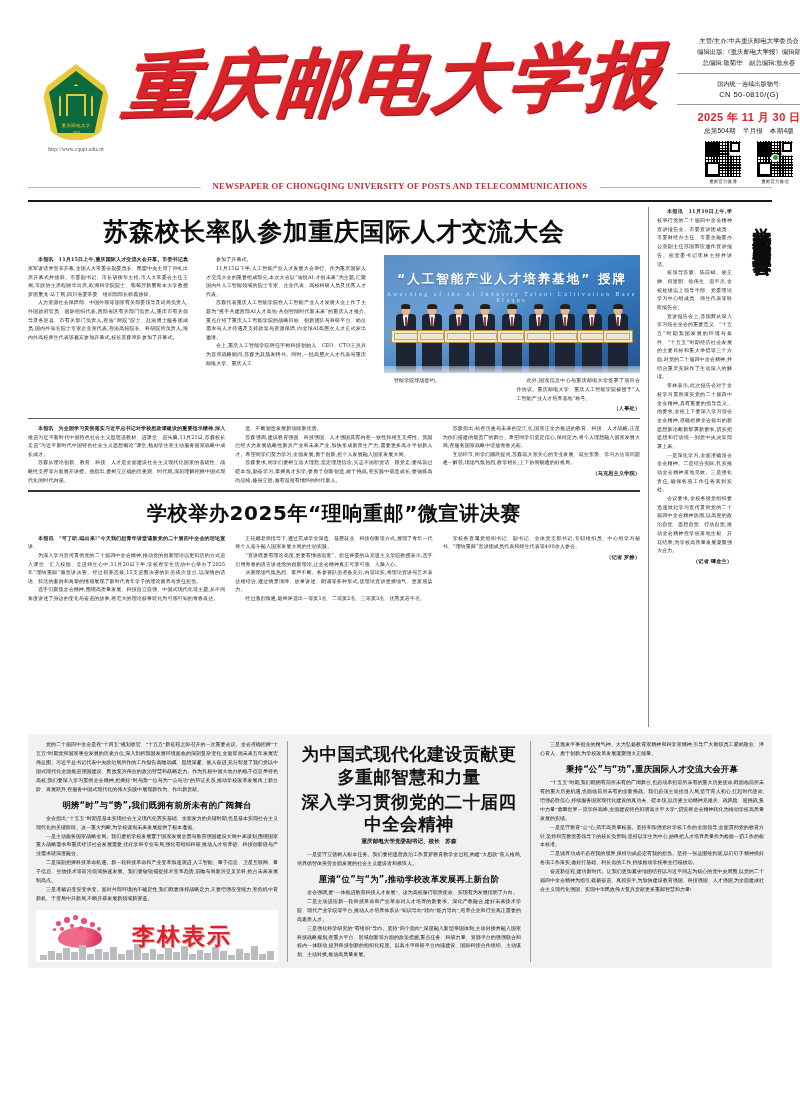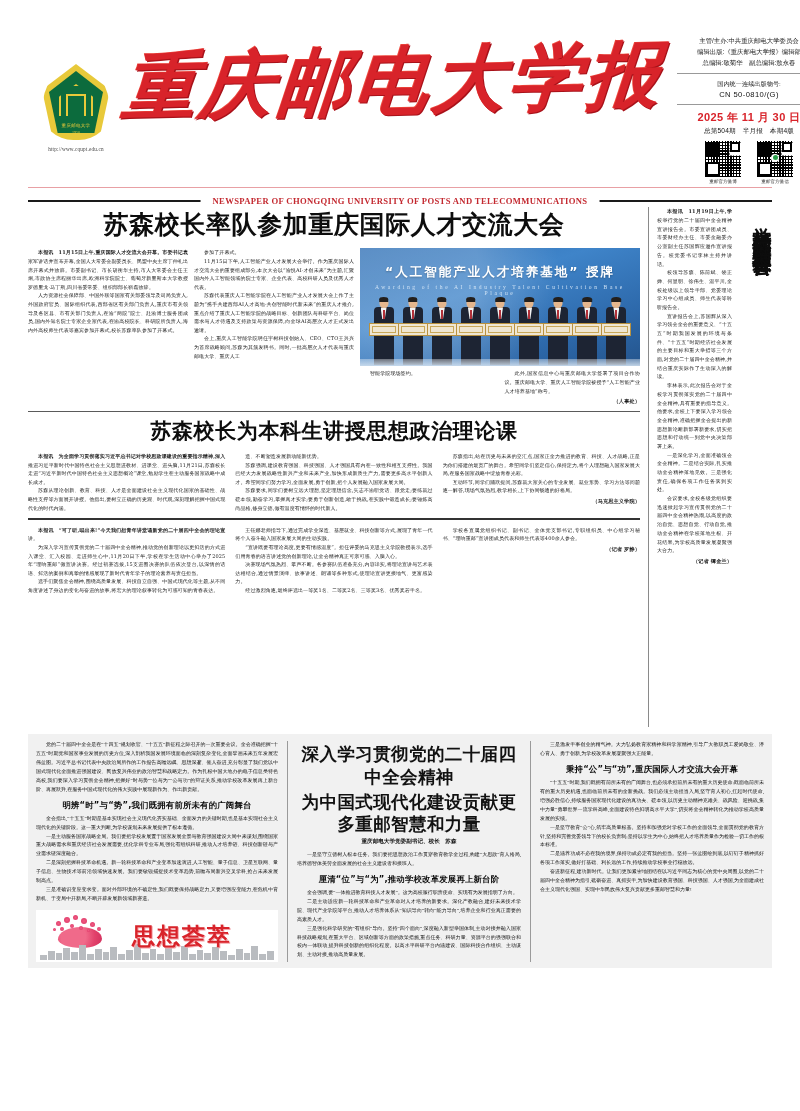--- a/index.html
+++ b/index.html
@@ -102,21 +102,21 @@
   .qr-tr { position: absolute; right: 1px; top: 1px; width: 10px; height: 10px; border: 2.2px solid #000; background: #fff; }
   .qr-center-dot { position: absolute; left: 50%; top: 46%; transform: translate(-50%,-50%); width: 8px; height: 8px; border-radius: 50%; background: #fff; }
   .qr-center-dot i { position: absolute; left: 1.6px; top: 1.4px; width: 5px; height: 5px; border-radius: 50%; background: #2a9d4a; display: block; }
   .qr-cap { font-size: 4.6px; color: #333; margin-top: 2px; }
 
   .eng-rule-wrap { position: relative; height: 20px; margin-top: 2px; }
   .eng-rule {
     position: absolute; top: 10px; left: 0; right: 0; height: 1px; background: #e8a0a4;
   }
   .eng-title {
-    position: absolute; left: 50%; top: 19px; transform: translateX(-50%);
+    position: absolute; left: 50%; top: 4px; transform: translateX(-50%);
     background: #fff; padding: 0 12px;
     color: #c3282f; font-size: 8.6px; letter-spacing: .35px;
     font-family: "Liberation Serif", serif; font-weight: bold;
     white-space: nowrap;
   }
 
   
   .hr-thick { height: 2.4px; background: #1a1a1a; margin: 3px 0 0 0; }
   .hr-thin { height: 1px; background: #5a5a5a; margin: 5px 0; }
   .hr-med { height: 1.6px; background: #333; margin: 6px 0; }
@@ -124,40 +124,40 @@
   
   .main-area { display: flex; gap: 0; margin-top: 5px; }
   .col-news { width: 620px; flex: 0 0 620px; padding-right: 8px; }
   .col-vert { flex: 1; border-left: 1px solid #8a8a8a; padding-left: 8px; position: relative; }
 
   h1.hl {
     font-family: "DejaVu Sans", "Liberation Sans", sans-serif;
     font-weight: bold;
     text-align: center;
     color: #0d0d0d;
-    margin: 1px 0 7px 0;
+    margin: 8px 0 7px 0;
     letter-spacing: .6px;
   }
   .hl-1 { font-size: 25px; }
   .hl-2 { font-size: 21px; }
   .hl-3 { font-size: 20px; }
   .body-txt {
     font-size: 5.0px;
     line-height: 1.72;
     text-align: justify;
     color: #1c1c1c;
     font-family: "DejaVu Serif", "Liberation Serif", serif;
     letter-spacing: .1px;
   }
   .body-txt p { margin: 0 0 0 0; text-indent: 2em; }
   .lead::first-line { font-weight: bold; }
   .byline { text-align: right; font-size: 5.2px; font-weight: bold; font-family: "DejaVu Sans", sans-serif; margin-top: 2px; }
 
   
-  .art1-wrap { display: flex; gap: 6px; }
+  .art1-wrap { display: flex; gap: 18px; }
   .art1-textcol { width: 160px; flex: 0 0 160px; }
   .art1-mid { width: 160px; flex: 0 0 160px; }
   .art1-photocol { flex: 1; }
   .photo {
     width: 100%; height: 118px;
     background:
       radial-gradient(circle at 18% 22%, rgba(255,255,255,.22) 0 28%, transparent 60%),
       linear-gradient(160deg, #2e6fb5 0%, #3f84c9 38%, #2d69ab 74%, #24548c 100%);
     position: relative; overflow: hidden;
   }
@@ -417,21 +417,20 @@
                 <div class="byline">（人事处）</div>
               </div>
             </div>
           </div>
         </div>
       </div>
 
       <div class="hr-thin"></div>
 
       <div>
-        <h1 class="hl hl-2">苏森校长为本科生讲授思想政治理论课</h1>
         <div style="display:flex; gap:10px;">
           <div style="flex:1" class="body-txt">
             <p class="lead">本报讯　为全面学习贯彻落实习近平总书记对学校思政课建设的重要指示精神,深入推进习近平新时代中国特色社会主义思想进教材、进课堂、进头脑,11月21日,苏森校长走进“习近平新时代中国特色社会主义思想概论”课堂,勉励学生在主动服务国家战略中成长成才。</p>
             <p>苏森从理论创新、教育、科技、人才是全面建设社会主义现代化国家的基础性、战略性支撑等方面展开讲授。他指出,要树立正确的历史观、时代观,深刻理解把握中国式现代化的时代内涵。</p>
           </div>
           <div style="flex:1" class="body-txt">
             <p>造、不断塑造发展新动能新优势。</p>
             <p>苏森强调,建设教育强国、科技强国、人才强国具有内在一致性和相互支撑性。我国已经大力发展战略性新兴产业和未来产业,加快形成新质生产力,需要更多高水平创新人才。希望同学们努力学习,全面发展,勇于创新,把个人发展融入国家发展大局。</p>
             <p>苏森要求,同学们要树立远大理想,坚定理想信念,矢志不渝听党话、跟党走;要练就过硬本领,勤奋学习,掌握真才实学;要勇于创新创造,敢于挑战,在实践中锻造成长;要锤炼高尚品格,修身立德,做有温度有情怀的时代新人。</p>
           </div>
@@ -439,20 +438,21 @@
             <p>苏森指出,站在历史与未来的交汇点,国家正全力推进的教育、科技、人才战略,正是为你们搭建的最宽广的舞台。希望同学们坚定信心,保持定力,将个人理想融入国家发展大局,在服务国家战略中绽放青春光彩。</p>
             <p>互动环节,同学们踊跃提问,苏森就大家关心的专业发展、就业形势、学习方法等问题逐一解答,现场气氛热烈,教学相长,上下协同畅通的好格局。</p>
             <div class="byline">（马克思主义学院）</div>
           </div>
         </div>
       </div>
 
       <div class="hr-med"></div>
 
       <div>
+        <h1 class="hl hl-3">学校举办2025年“理响重邮”微宣讲决赛</h1>
         <div style="display:flex; gap:10px;">
           <div style="flex:1" class="body-txt">
             <p class="lead">本报讯　“可了听,唱出来!”今天我们想青年讲堂诵新党的二十届四中全会的理论宣讲。</p>
             <p>为深入学习宣传贯彻党的二十届四中全会精神,推动党的创新理论以更鲜活的方式进入课堂、汇入校园、走进师生心中,11月20日下午,学校在学生活动中心举办了2025年“理响重邮”微宣讲决赛。经过初赛选拔,15支进围决赛的队伍依次登台,以深情的话语、鲜活的案例和真挚的情感展现了新时代青年学子的理论素养与责任担当。</p>
             <p>选手们聚焦全会精神,围绕高质量发展、科技自立自强、中国式现代化等主题,从不同角度讲述了身边的变化与奋进的故事,将宏大的理论叙事转化为可感可知的青春表达。</p>
           </div>
           <div style="flex:1" class="body-txt">
             <p>王钰娜老师指导下,通过完成学业深造、基层就业、科技创新等方式,展现了青年一代将个人奋斗融入国家发展大局的生动实践。</p>
             <p>“宣讲既要有理论高度,更要有情感温度”。担任评委的马克思主义学院教授表示,选手们用青春的语言讲述党的创新理论,让全会精神真正可亲可感、入脑入心。</p>
             <p>决赛现场气氛热烈、掌声不断。各参赛队伍准备充分,内容详实,将理论宣讲与艺术表达相结合,通过情景演绎、故事讲述、朗诵等多种形式,使理论宣讲更接地气、更富感染力。</p>
@@ -540,29 +540,29 @@
               <i style="height:44%"></i>
               <i style="height:78%"></i>
               <i style="height:52%"></i>
             <i style="height:32%"></i>
               <i style="height:66%"></i>
               <i style="height:41%"></i>
               <i style="height:84%"></i>
             <i style="height:37%"></i>
               <i style="height:57%"></i>
           </div>
-          <div class="tb-title">思想荟萃</div>
+          <div class="tb-title">李林表示</div>
         </div>
       </div>
 
       <div class="v-rule"></div>
 
       <div class="fcol">
+        <div class="feature-head">为中国式现代化建设贡献更多重邮智慧和力量</div>
         <div class="feature-head">深入学习贯彻党的二十届四中全会精神</div>
-        <div class="feature-head">为中国式现代化建设贡献更多重邮智慧和力量</div>
         <div class="feature-byline">重庆邮电大学党委副书记、校长　苏森</div>
         <div class="feat-txt">
           <p>一是坚守立德树人根本任务。我们要把思想政治工作贯穿教育教学全过程,构建“大思政”育人格局,培养德智体美劳全面发展的社会主义建设者和接班人。</p>
         </div>
         <div class="sub-head">厘清“位”与“为”,推动学校改革发展再上新台阶</div>
         <div class="feat-txt">
           <p>全会强调,要“一体推进教育科技人才发展”。这为高校履行职责使命、实现有为发展指明了方向。</p>
           <p>二是主动适应新一轮科技革命和产业革命对人才培养的新要求。深化产教融合,建好未来技术学院、现代产业学院等平台,推动人才培养体系从“知识导向”转向“能力导向”,培养企业和行业真正需要的高素质人才。</p>
           <p>三是强化科学研究的“有组织”导向。坚持“四个面向”,深度融入新型举国体制,主动对接并融入国家科技战略规划,在重大平台、区域创新等方面的政策措施,重点任务、科研力量、资源平台的强强联合和校内一体联动,提升科技创新的组织化程度。以高水平科研平台内涵建设、国际科技合作组织、主动谋划、主动对接,推动高质量发展。</p>
         </div>

